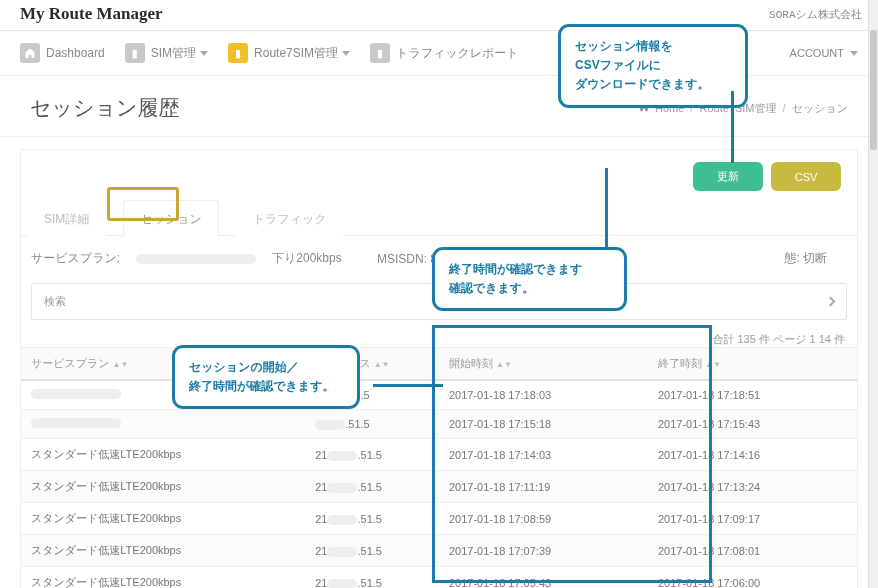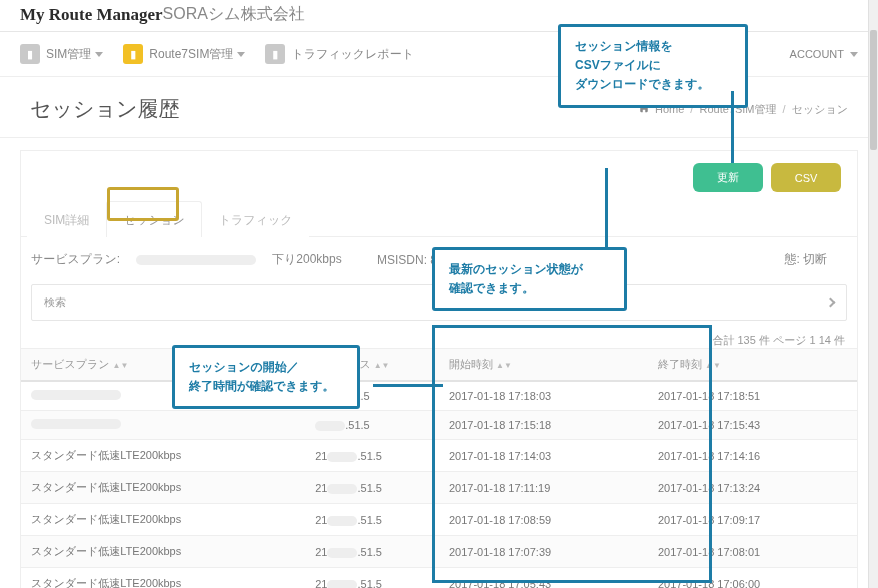--- a/index.html
+++ b/index.html
@@ -20,27 +20,27 @@
     background: #f0f0f0;
     border-left: 1px solid #e0e0e0;
   }
   .scrollbar-y::after{
     content:"";
     position:absolute; left:1px; right:1px; top:30px; height:120px;
     background:#c8c8c8; border-radius:2px;
   }
   
   .topbar {
-    display: flex; align-items: center;
+    display: flex; justify-content: space-between; align-items: center;
     padding: 4px 16px 6px 20px;
     border-bottom: 1px solid #e6e6e6;
     background:#fff;
   }
   .brand { font-family: Georgia, serif; font-weight: 600; font-size: 17px; color:#2b2b2b; }
-  .company { font-size: 16px; color: #888; }
+  .company { font-size: 11px; color: #888; font-family: Liberation Mono, monospace; }
   
   .nav {
     display: flex; justify-content: space-between; align-items: center;
     padding: 6px 10px;
     background:#fff;
     border-bottom:1px solid #eee;
   }
   .nav-left { display: flex; gap: 0; }
   .nav-item {
     display: flex; align-items: center;
@@ -86,21 +86,21 @@
   }
   .btn {
     min-width:70px; padding:7px 18px; font-size:11px;
     border:none; border-radius:6px; color:#fff; cursor:pointer;
     text-align:center;
   }
   .btn-update{ background:#3fbf91; }
   .btn-csv{ background:#c8b93f; }
   
   .tabs{
-    display:flex; gap:0;
+    display:flex; gap:17px;
     border-bottom:1px solid #eee;
     padding:0 6px;
   }
   .tab {
     padding:10px 16px 8px;
     font-size:12px; color:#bbb; cursor:pointer;
     border:1px solid transparent;
     border-bottom:none;
     border-radius:3px 3px 0 0;
     position:relative; top:1px;
@@ -160,21 +160,21 @@
   .sort{ font-size:8px; color:#bbb; margin-left:3px; }
   
   .callout{
     position:absolute;
     background:#fff;
     border:3px solid #1d7ca6;
     color:#1d7ca6;
     font-size:12px;
     font-weight:600;
     padding:10px 14px;
-    border-radius:3px;
+    border-radius:11px;
     line-height:1.6;
     z-index:30;
   }
   .callout .leader{
     position:absolute; background:#1d7ca6; z-index:-1;
   }
   .col-highlight{
     position:absolute;
     border:3px solid #1d7ca6;
     pointer-events:none;
@@ -184,20 +184,28 @@
 </head>
 <body>
 
 <div class="topbar">
   <div class="brand">My Route Manager</div>
   <div class="company">SORAシム株式会社</div>
 </div>
 
 <div class="nav">
   <div class="nav-left">
+    <div class="nav-item">
+      <span class="ico">
+        <svg width="12" height="12" viewBox="0 0 24 24" fill="#fff">
+            <path d="M3 10l9-7 9 7v10a2 2 0 0 1-2 2h-4v-6h-6v6H5a2 2 0 0 1-2-2z"></path>
+          </svg>
+      </span>
+      <span>Dashboard</span>
+    </div>
     <div class="nav-item">
       <span class="ico">▮</span>
       <span>SIM管理</span>
       <span class="caret"></span>
     </div>
     <div class="nav-item active">
       <span class="ico">▮</span>
       <span>Route7SIM管理</span>
       <span class="caret"></span>
     </div>
@@ -327,21 +335,21 @@
 <div class="tab-highlight" style="left:107px; top:187px; width:72px; height:34px;"></div>
 
 <div class="callout" style="left:558px; top:24px; width:190px;">
   <span style="white-space:pre-line">セッション情報を
 CSVファイルに
 ダウンロードできます。</span>
   <div class="leader" style="width:3px; height:72px; left:170px; top:64px;"></div>
 </div>
 
 <div class="callout" style="left:432px; top:247px; width:195px;">
-  <span style="white-space:pre-line">最新のセッション状態が
+  <span style="white-space:pre-line">終了時間が確認できます
 確認できます。</span>
   <div class="leader" style="width:3px; height:82px; left:170px; top:-82px;"></div>
 </div>
 
 <div class="callout" style="left:172px; top:345px; width:188px;">
   <span style="white-space:pre-line">セッションの開始／
 終了時間が確認できます。</span>
   <div class="leader" style="width:70px; height:3px; left:198px; top:36px;"></div>
 </div>
 

